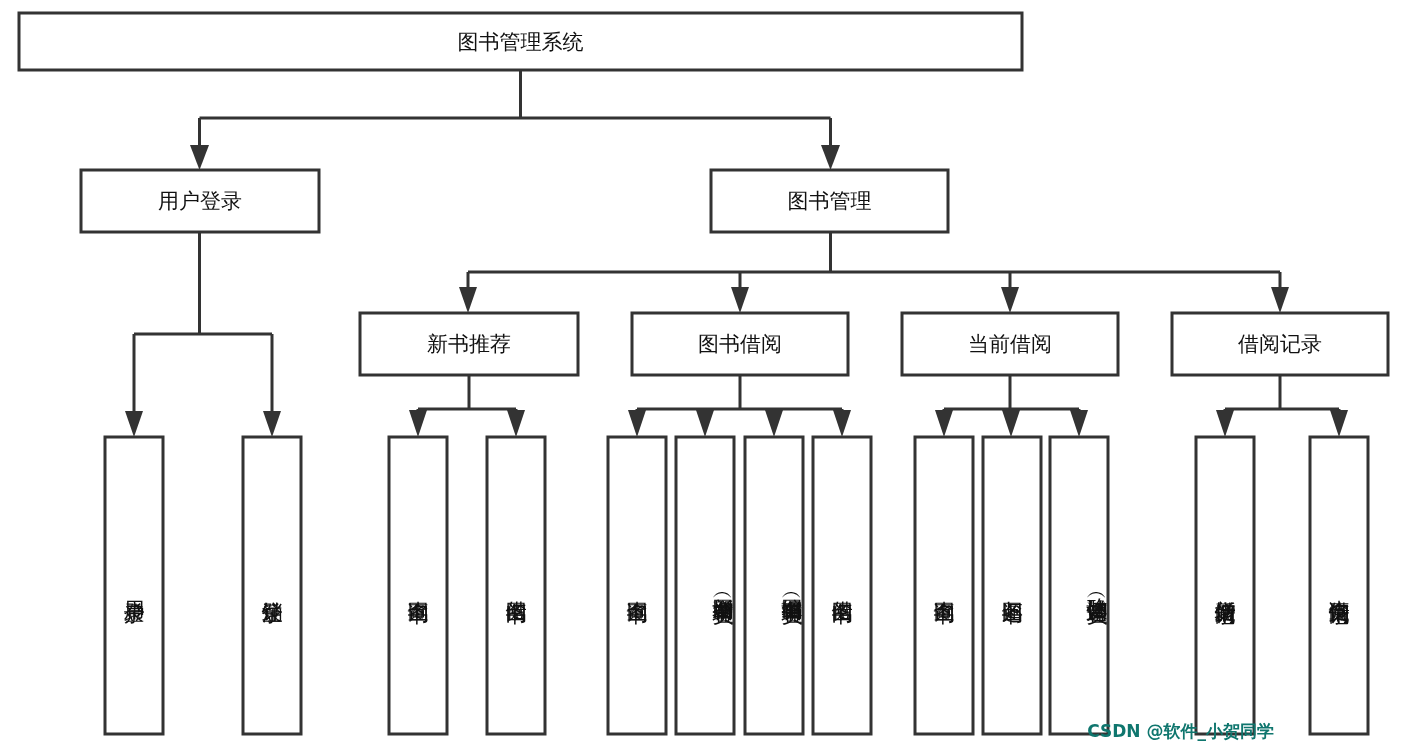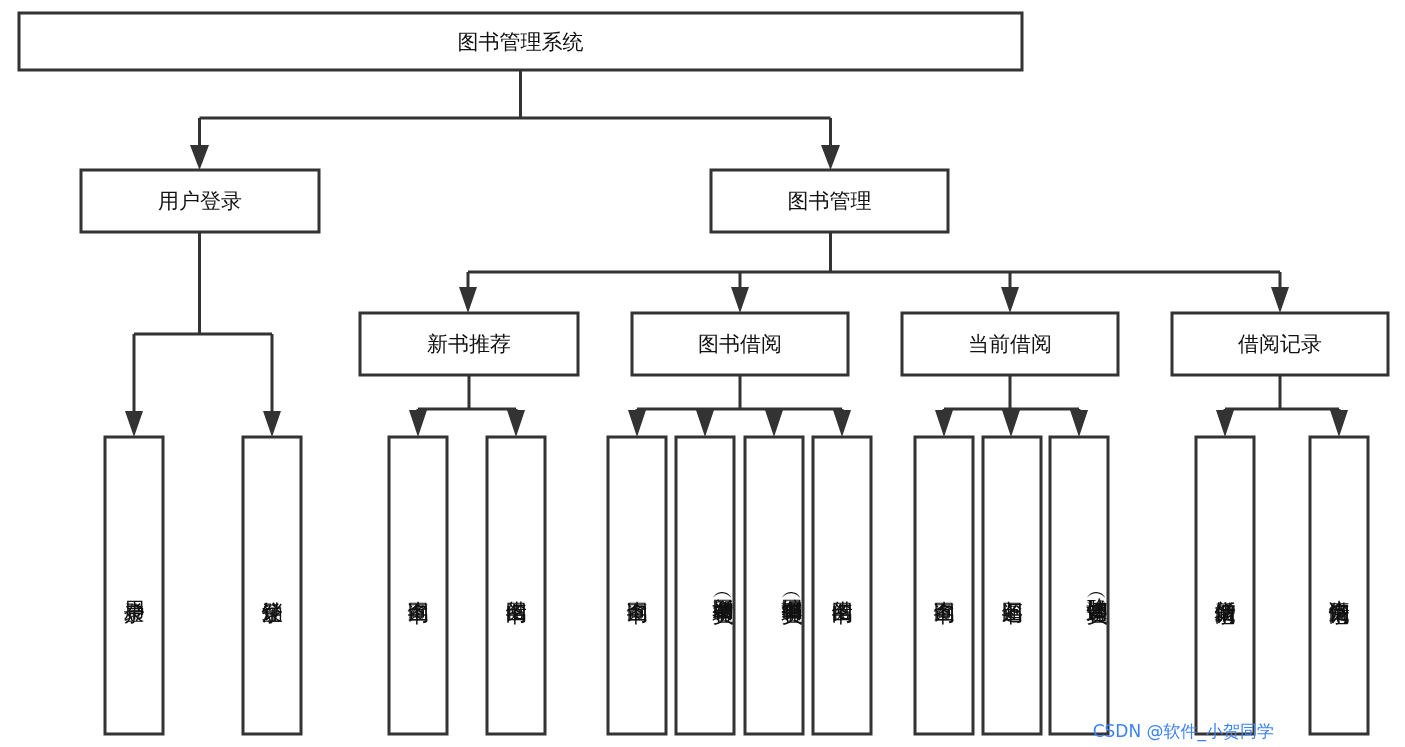--- a/index.html
+++ b/index.html
@@ -60,22 +60,23 @@
     letter-spacing: 1px;
     white-space: nowrap;
     pointer-events: none;
   }
   .watermark {
     position: absolute;
     right: 8px;
     bottom: 4px;
     font-family: "DejaVu Sans", "Liberation Sans", sans-serif;
     font-size: 17px;
-    color: #3b82f6;
+    color: #0f766e;
     white-space: nowrap;
+    font-weight: bold;
   }
 </style>
 </head>
 <body>
 
 <div id="diagram-root">
 
   <svg id="flowchart" viewBox="0 0 1405 747" xmlns="http://www.w3.org/2000/svg">
 
     <defs>

